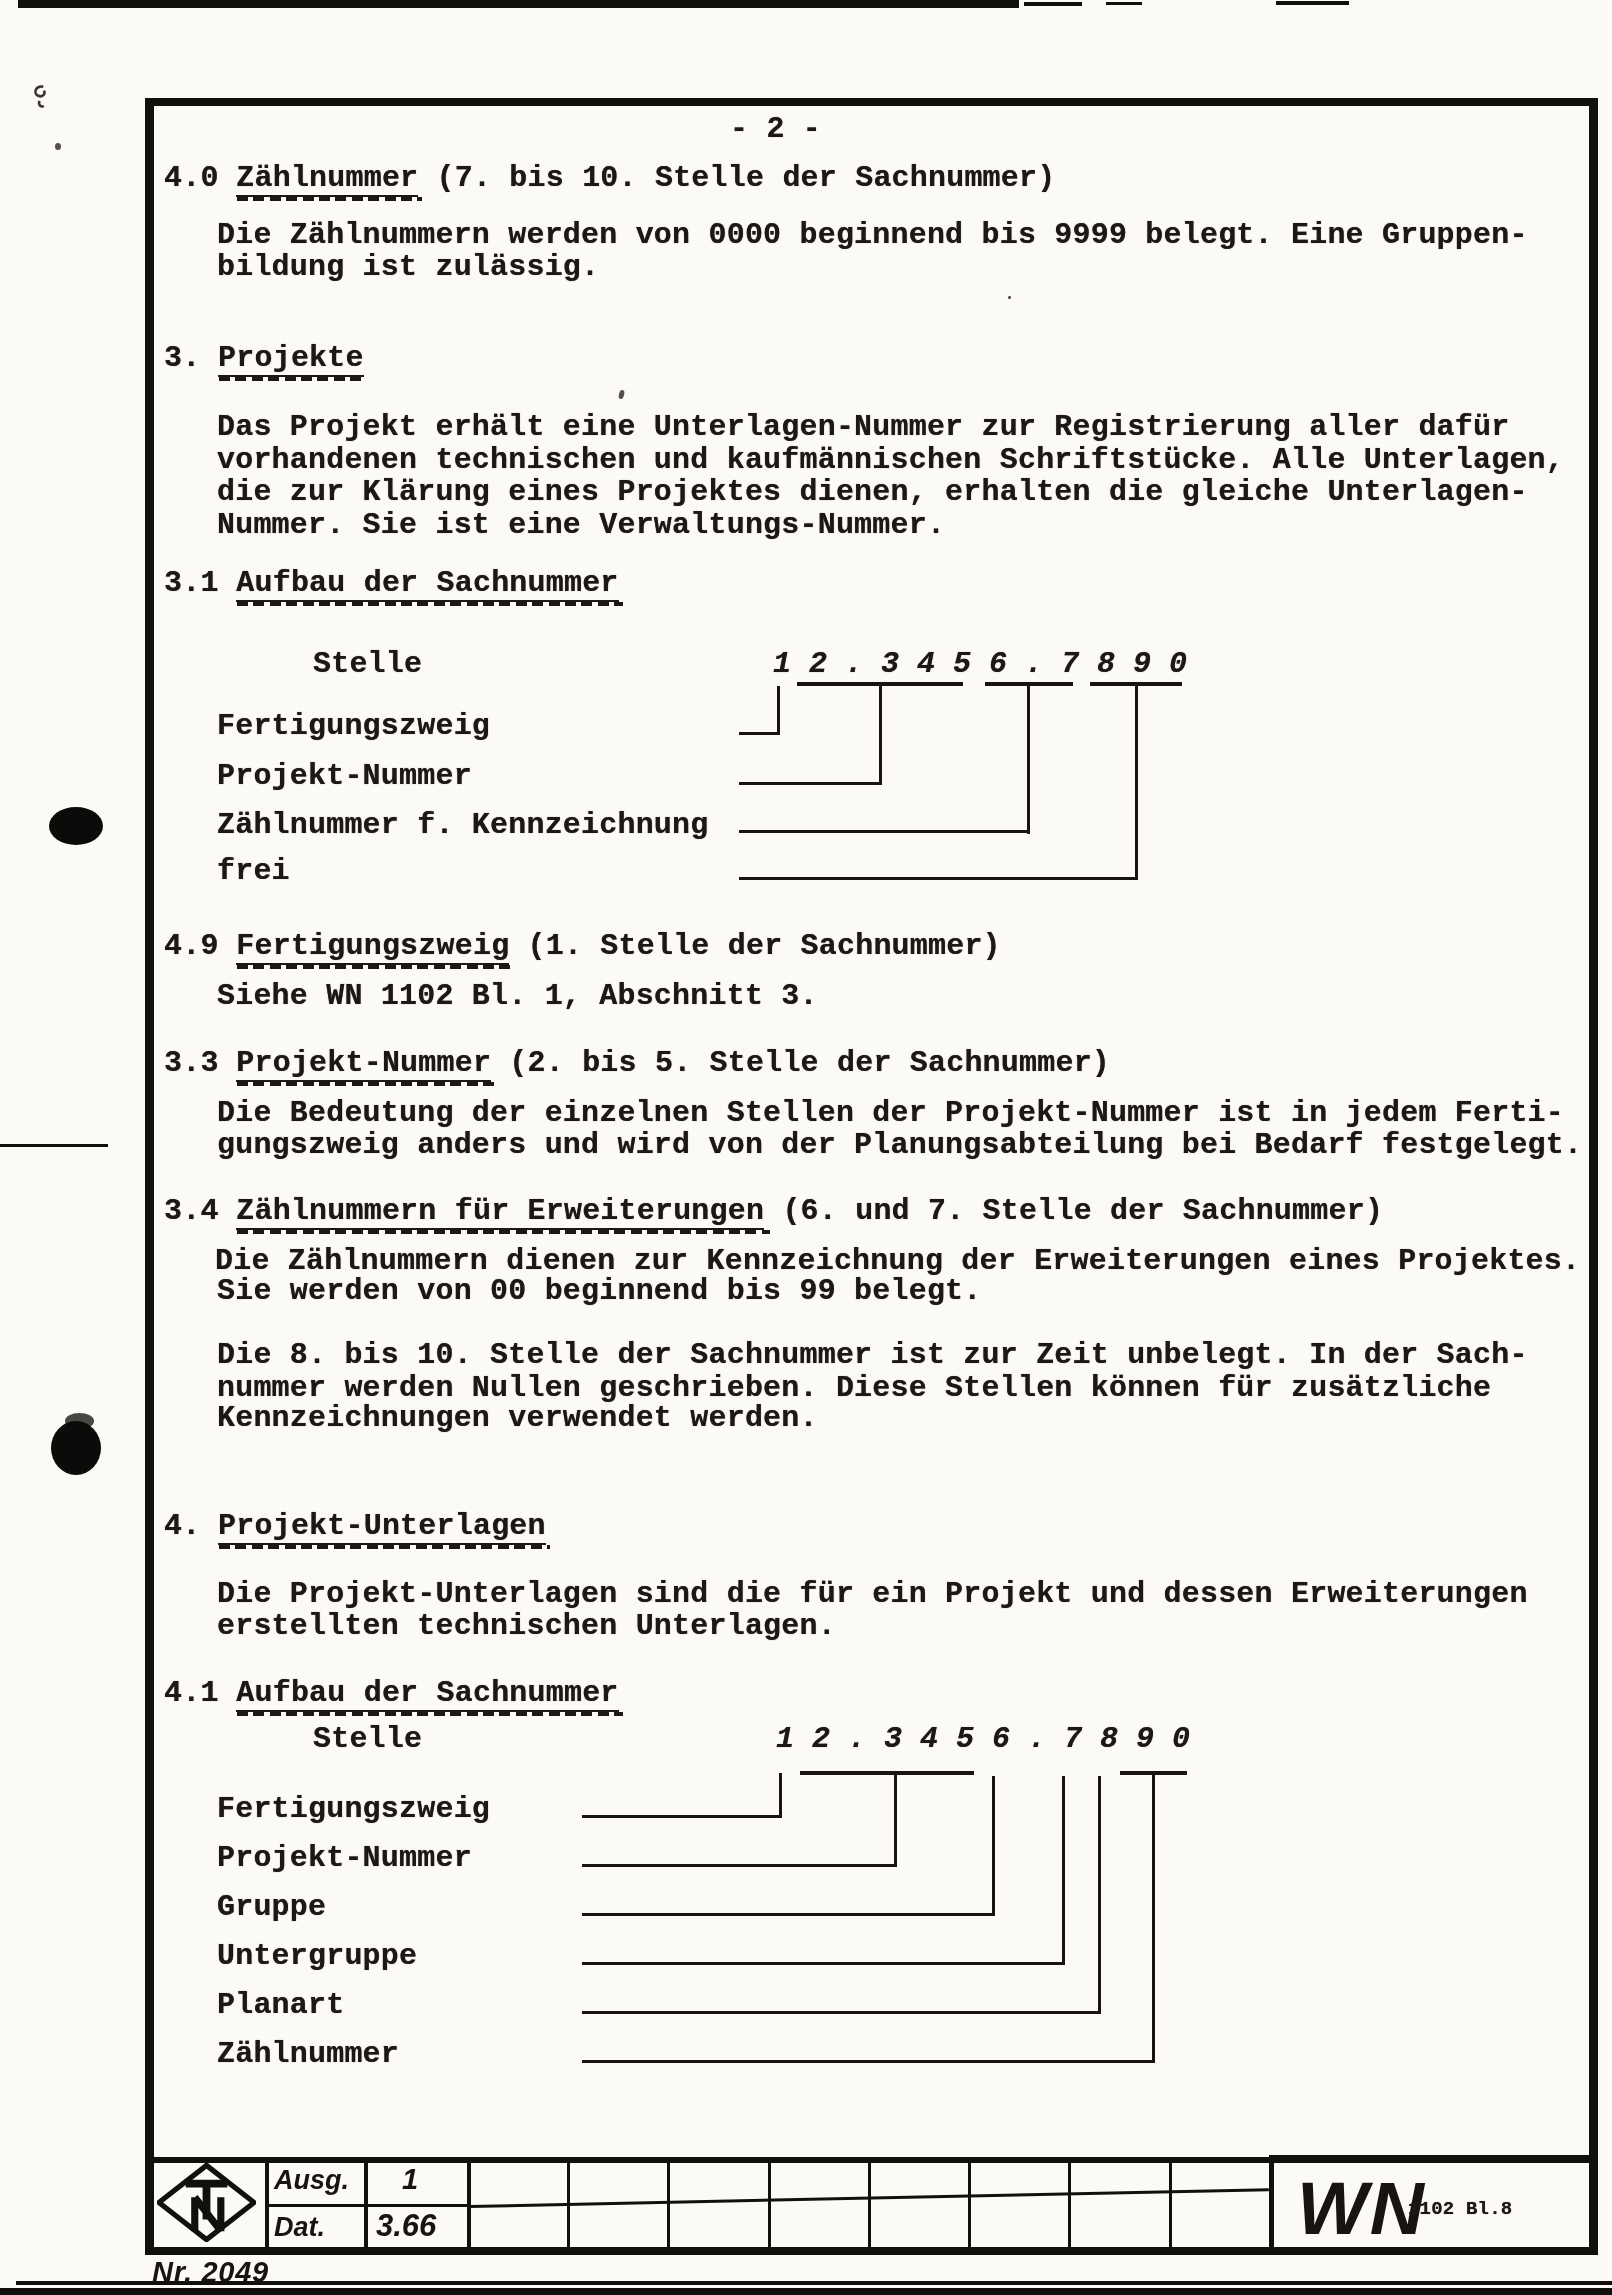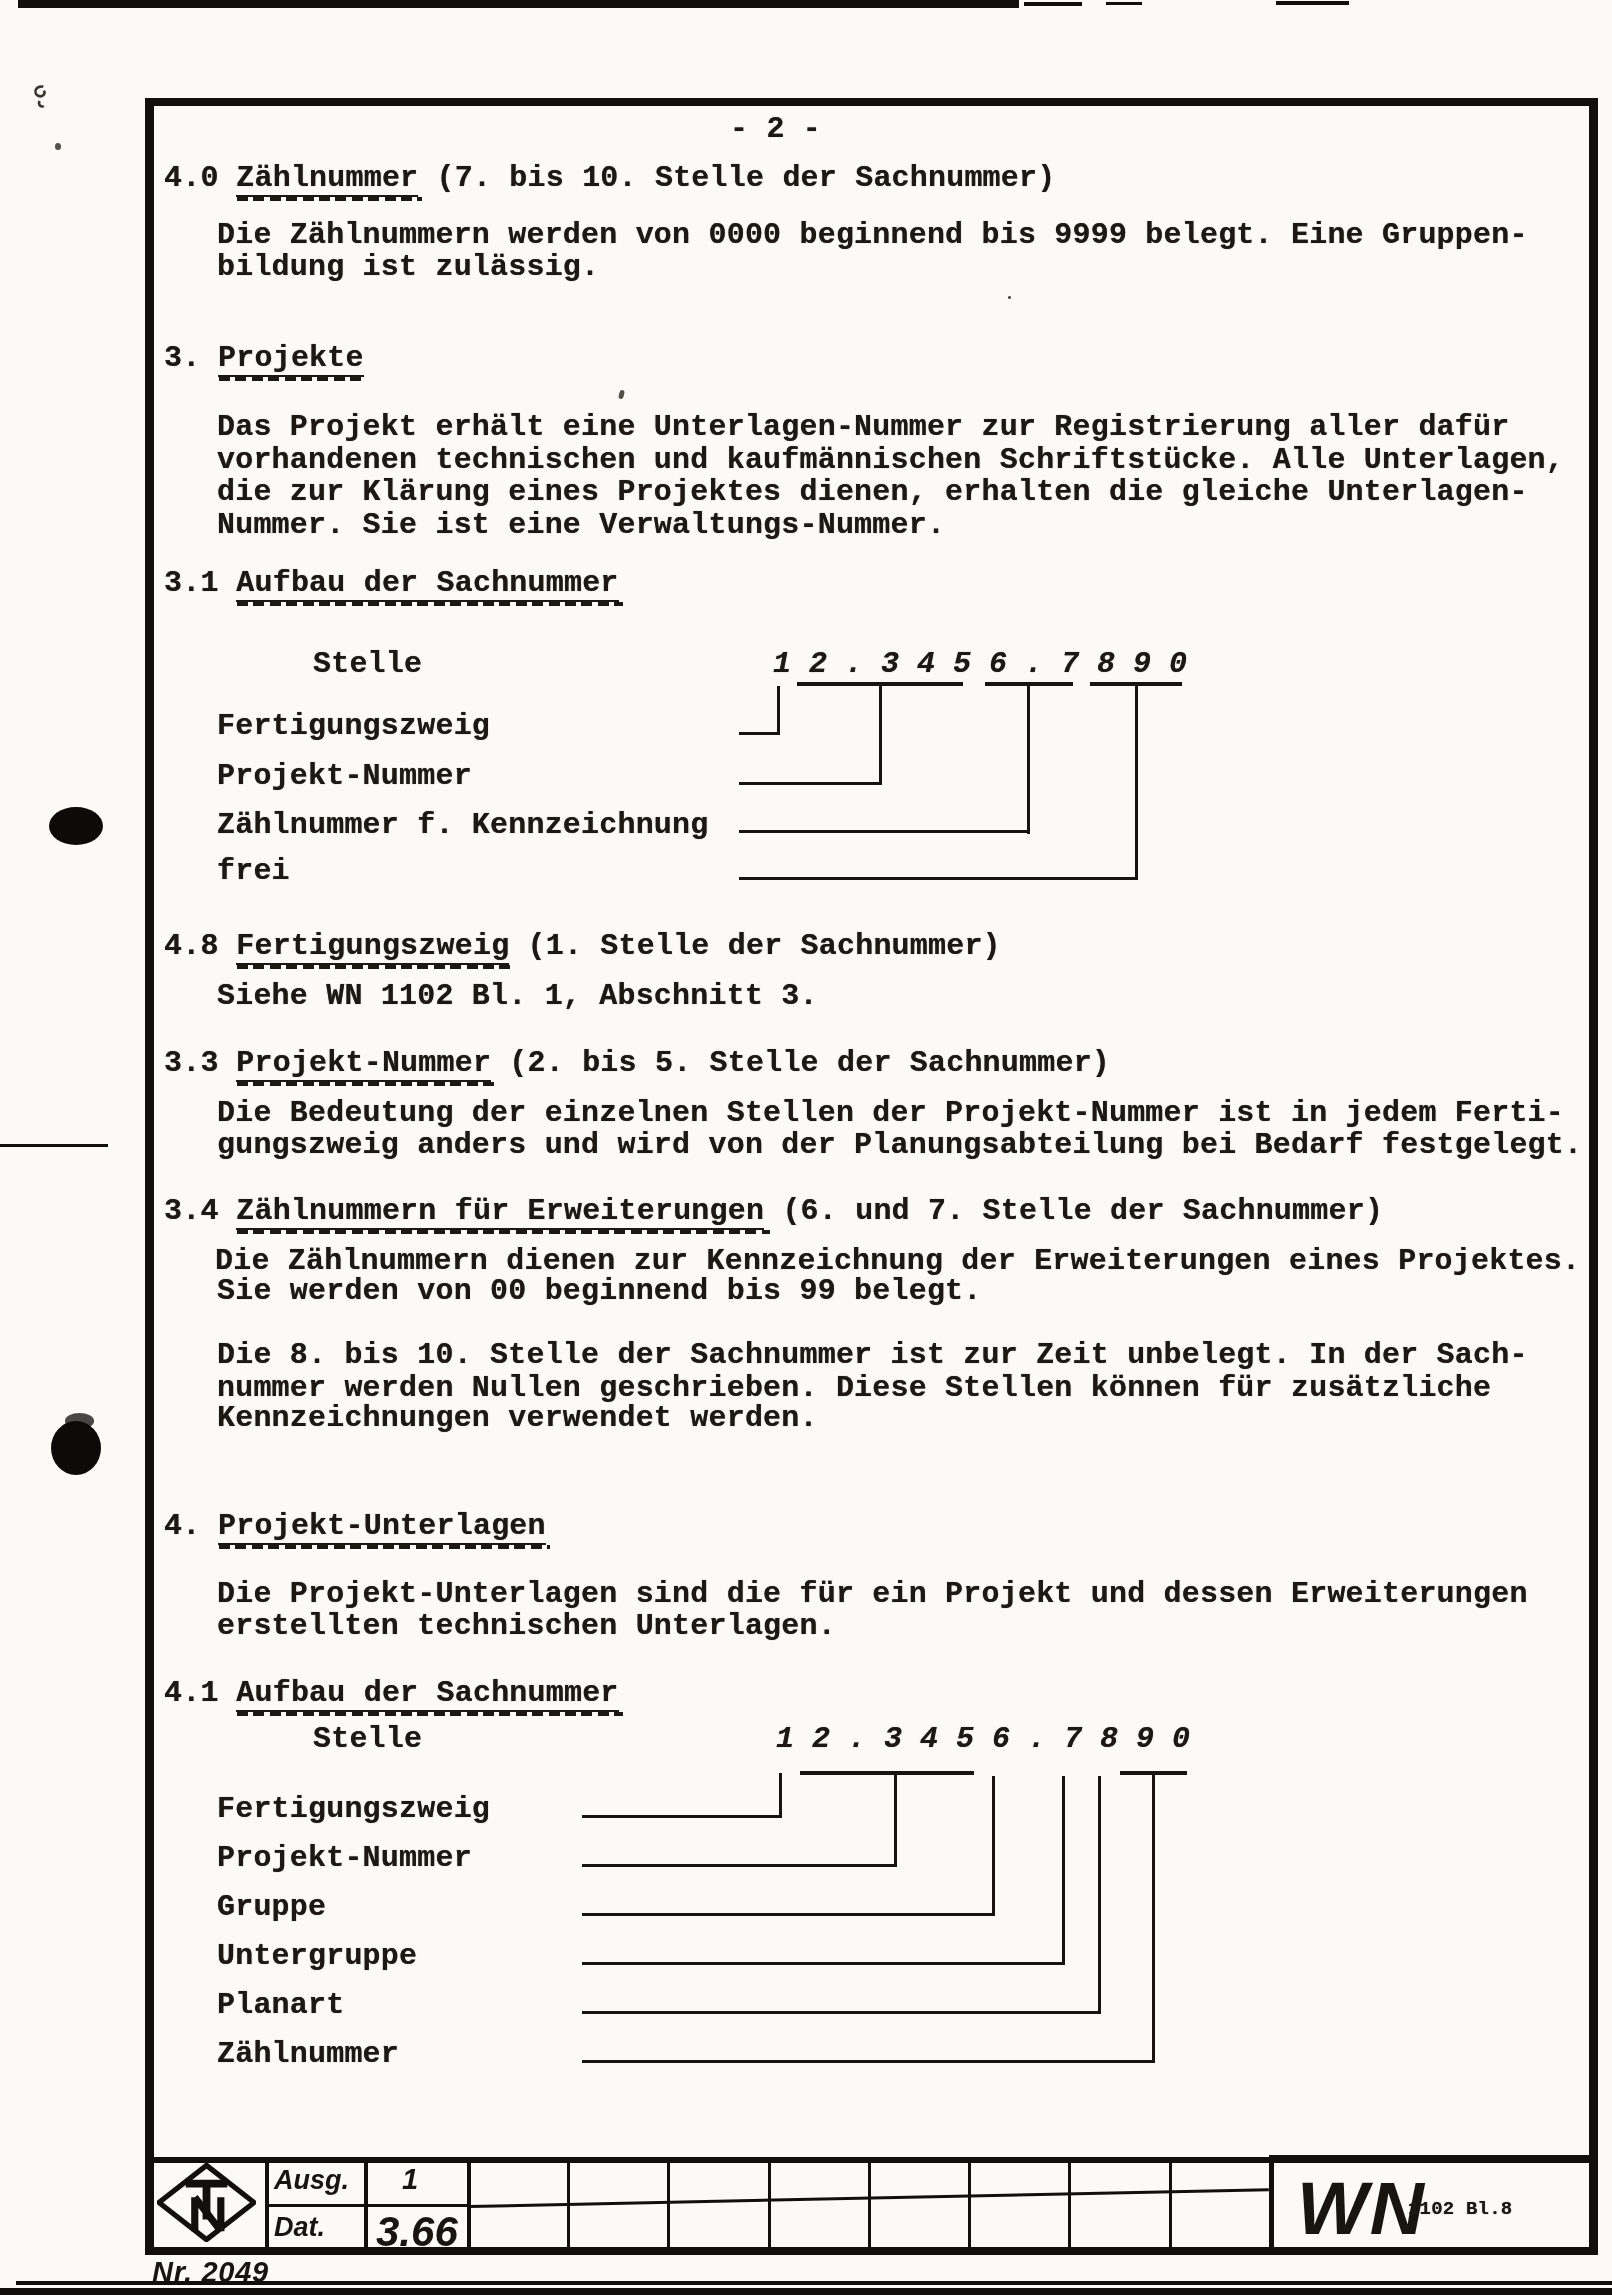--- a/index.html
+++ b/index.html
@@ -95,21 +95,21 @@
 <div class="ln" style="left:1027px;top:686px;width:3.3px;height:148px"></div>
 <div class="ln" style="left:739px;top:830px;width:291px;height:3.3px"></div>
 <div class="ln" style="left:1135px;top:686px;width:3.3px;height:194px"></div>
 <div class="ln" style="left:739px;top:877px;width:399px;height:3.3px"></div>
 
 <div class="tl" style="left:217px;top:710px">Fertigungszweig</div>
 <div class="tl" style="left:217px;top:760px">Projekt-Nummer</div>
 <div class="tl" style="left:217px;top:809px">Zählnummer f. Kennzeichnung</div>
 <div class="tl" style="left:217px;top:855px">frei</div>
 
-<div class="tl" style="left:164px;top:930px"><span class="hnum">4.8</span><span class="ht">Fertigungszweig</span><span> (1. Stelle der Sachnummer)</span></div>
+<div class="tl" style="left:164px;top:930px"><span class="hnum">4.9</span><span class="ht">Fertigungszweig</span><span> (1. Stelle der Sachnummer)</span></div>
 <div class="dash" style="left:237px;top:965px;width:276px"></div>
 <div class="tl" style="left:217px;top:980px">Siehe WN 1102 Bl. 1, Abschnitt 3.</div>
 
 <div class="tl" style="left:164px;top:1047px"><span class="hnum">3.3</span><span class="ht">Projekt-Nummer</span><span> (2. bis 5. Stelle der Sachnummer)</span></div>
 <div class="dash" style="left:237px;top:1082px;width:258px"></div>
 <div class="tl" style="left:217px;top:1097px">Die Bedeutung der einzelnen Stellen der Projekt-Nummer ist in jedem Ferti-</div>
 <div class="tl" style="left:217px;top:1129px">gungszweig anders und wird von der Planungsabteilung bei Bedarf festgelegt.</div>
 
 <div class="tl" style="left:164px;top:1195px"><span class="hnum">3.4</span><span class="ht">Zählnummern für Erweiterungen</span><span> (6. und 7. Stelle der Sachnummer)</span></div>
 <div class="dash" style="left:237px;top:1230px;width:533px"></div>
@@ -169,21 +169,21 @@
 
 <svg style="position:absolute;left:157px;top:2163px" width="99" height="79" viewBox="0 0 152 120">
   <polygon points="76,3 149,60 76,117 3,60" fill="none" stroke="#12100d" stroke-width="8"></polygon>
   <path d="M44 31 H108 M76 31 V86" stroke="#12100d" stroke-width="12" fill="none"></path>
   <path d="M58 52 V104 M98 52 V104 M58 52 L98 104" stroke="#12100d" stroke-width="11" fill="none"></path>
 </svg>
 
 <div class="hand" style="left:274px;top:2165px;font-size:27px">Ausg.</div>
 <div class="hand" style="left:402px;top:2163px;font-size:29px">1</div>
 <div class="hand" style="left:274px;top:2212px;font-size:27px">Dat.</div>
-<div class="hand" style="left:376px;top:2208px;font-size:42px">3.66</div>
+<div class="hand" style="left:376px;top:2208px;font-size:31px">3.66</div>
 
 <div class="wnbox" style="left:1269px;top:2155px;width:327px;height:99px"></div>
 <div class="hand" style="left:1297px;top:2165px;font-size:75px;letter-spacing:2px">WN</div>
 <div class="tl" style="left:1408px;top:2193px;font-size:19px">1102 Bl.8</div>
 
 <div class="hand" style="left:152px;top:2256px;font-size:29px;letter-spacing:0.7px">Nr. 2049</div>
 
 <div class="frameln" style="left:16.4px;top:2281px;width:1596px;height:3.9px"></div>
 <div class="frameln" style="left:0;top:2288px;width:1612px;height:7.2px"></div>
 

